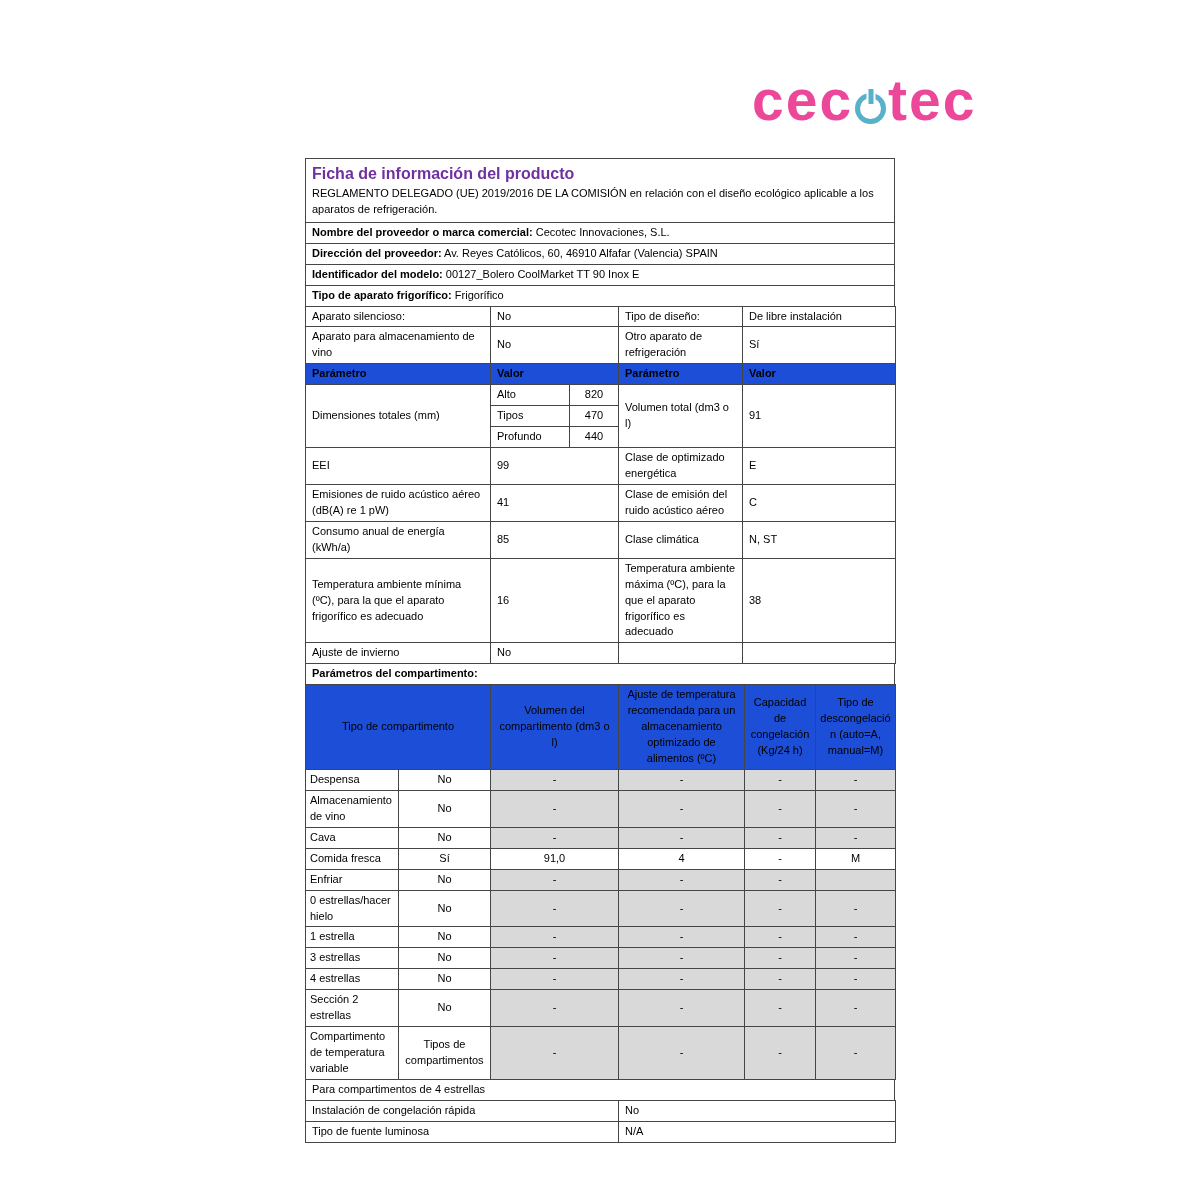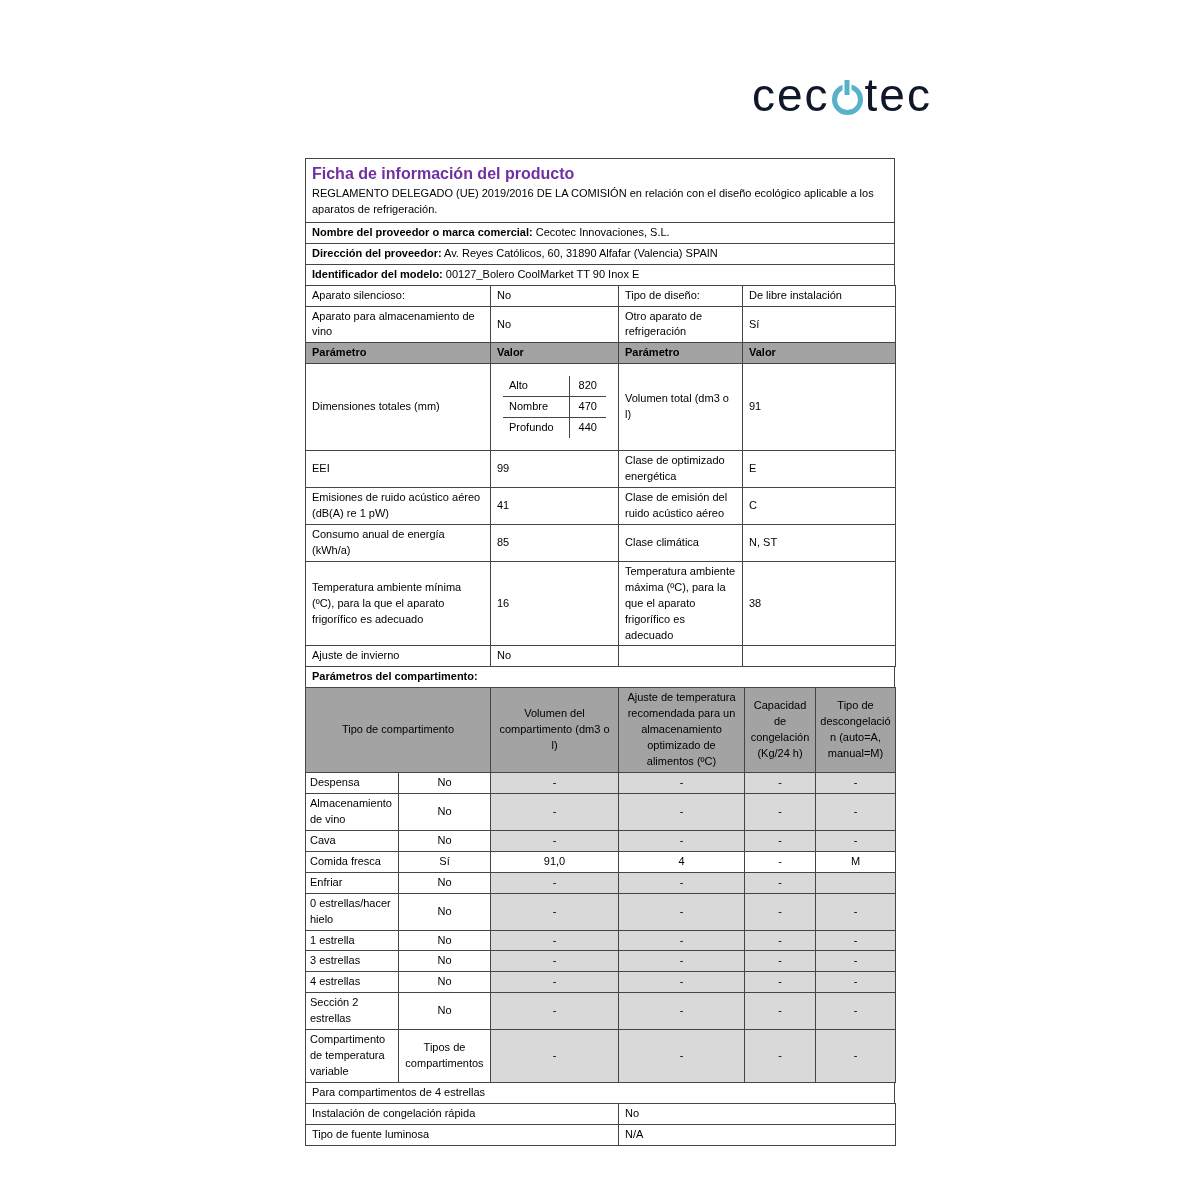--- a/index.html
+++ b/index.html
@@ -1,39 +1,39 @@
 <!DOCTYPE html>
 <html><head>
 <meta charset="utf-8">
 <style>
   html,body{margin:0;padding:0;background:#ffffff;width:1200px;height:1200px;overflow:hidden;}
   body{font-family:"Liberation Sans",sans-serif;color:#000;position:relative;}
 
   
-  .logo{position:absolute;left:752px;top:72px;font-size:46px;letter-spacing:2px;
-        color:#0f172a;font-weight:400;line-height:1;}
+  .logo{position:absolute;left:752px;top:72px;font-size:57px;letter-spacing:2px;
+        color:#ec4899;font-weight:700;line-height:1;}
   .logo span{vertical-align:baseline;}
   .power{display:inline-block;position:relative;width:21px;height:21px;
          border:5px solid #57b1c8;border-radius:50%;top:4px;margin:0 2px;}
   .power::before{content:"";position:absolute;top:-7px;left:50%;transform:translateX(-50%);
          width:9px;height:9px;background:#ffffff;}
   .power::after{content:"";position:absolute;top:-9px;left:50%;transform:translateX(-50%);
          width:5px;height:15px;background:#57b1c8;}
 
   
   .doc{position:absolute;left:305px;top:158px;width:590px;font-size:11px;line-height:1.45;}
   table{border-collapse:collapse;width:590px;table-layout:fixed;margin-top:-1px;}
   table:first-child{margin-top:0;}
   td{border:1px solid #454545;padding:2px 6px;vertical-align:middle;word-wrap:break-word;}
   .b{font-weight:bold;}
   .title{color:#7030a0;font-weight:bold;font-size:16px;line-height:1.3;padding-top:2px;}
-  .blue{background:#a3a3a3;}
+  .blue{background:#1d4ed8;}
   .gray{background:#d9d9d9;}
   .c{text-align:center;}
-  .p0{padding:12px;}
+  .p0{padding:0;}
   .comp td{padding:2px 4px;}
   .comp .hdr{height:76px;text-align:center;}
   .nested{width:100%;margin-top:0;border-collapse:collapse;table-layout:fixed;}
   .nested td{border:none;padding:2px 6px;}
   .nested td:first-child{border-right:1px solid #454545;width:52%;}
   .nested tr:not(:last-child) td{border-bottom:1px solid #454545;}
   .subtitle{line-height:1.5;}
 </style>
 </head>
 <body>
@@ -59,27 +59,33 @@
     <tbody>
         <tr>
           <td>
       <span class="b">Nombre del proveedor o marca comercial:</span>
       <span>Cecotec Innovaciones, S.L.</span>
     </td>
         </tr>
     <tr>
           <td>
       <span class="b">Dirección del proveedor:</span>
-      <span>Av. Reyes Católicos, 60, 31890 Alfafar (Valencia) SPAIN</span>
+      <span>Av. Reyes Católicos, 60, 46910 Alfafar (Valencia) SPAIN</span>
     </td>
         </tr>
     <tr>
           <td>
       <span class="b">Identificador del modelo:</span>
       <span>00127_Bolero CoolMarket TT 90 Inox E</span>
+    </td>
+        </tr>
+    <tr>
+          <td>
+      <span class="b">Tipo de aparato frigorífico:</span>
+      <span>Frigorífico</span>
     </td>
         </tr>
   </tbody>
     </table>
 
   <table>
     <colgroup>
         <col style="width:185px">
         <col style="width:128px">
         <col style="width:124px">
@@ -119,21 +125,21 @@
     <tr>
       <td>Dimensiones totales (mm)</td>
       <td class="p0">
         <table class="nested">
           <tbody>
                 <tr>
                   <td>Alto</td>
               <td class="c">820</td>
                 </tr>
           <tr>
-                  <td>Nombre</td>
+                  <td>Tipos</td>
               <td class="c">470</td>
                 </tr>
           <tr>
                   <td>Profundo</td>
               <td class="c">440</td>
                 </tr>
         </tbody>
             </table>
       </td>
       <td>Volumen total (dm3 o l)</td>

